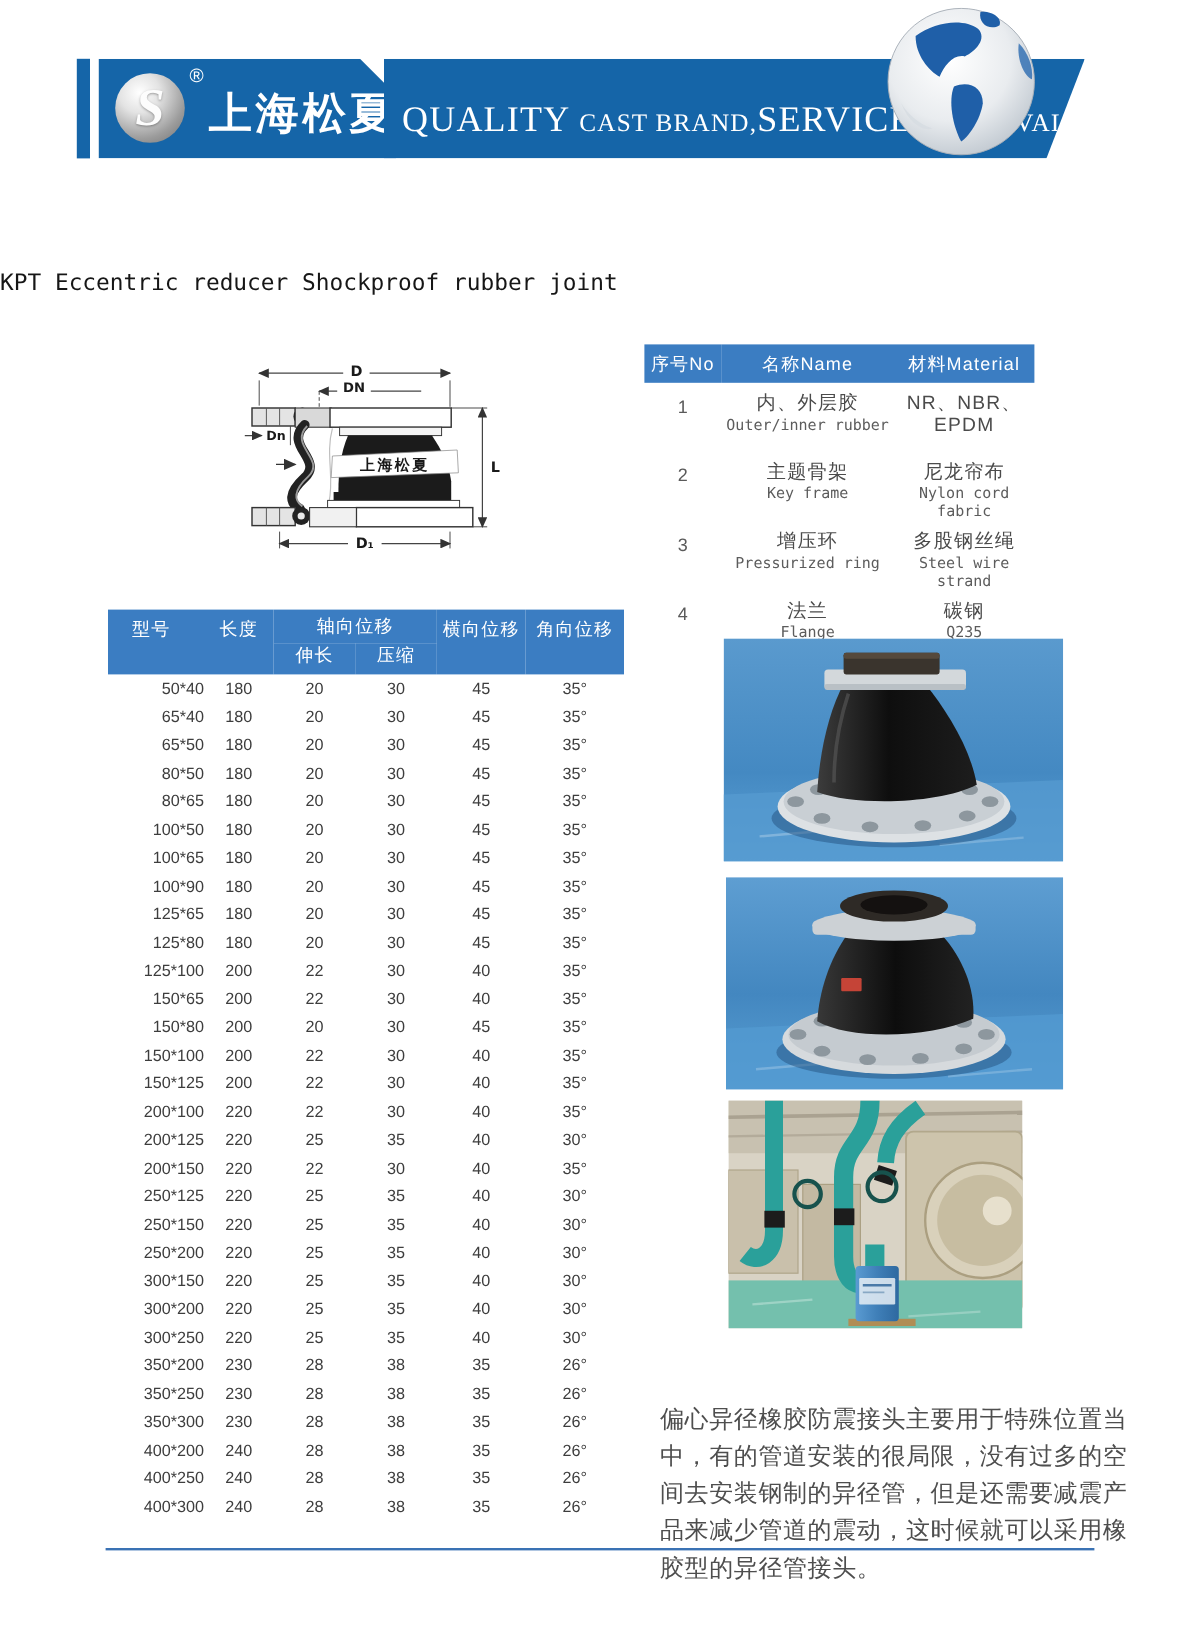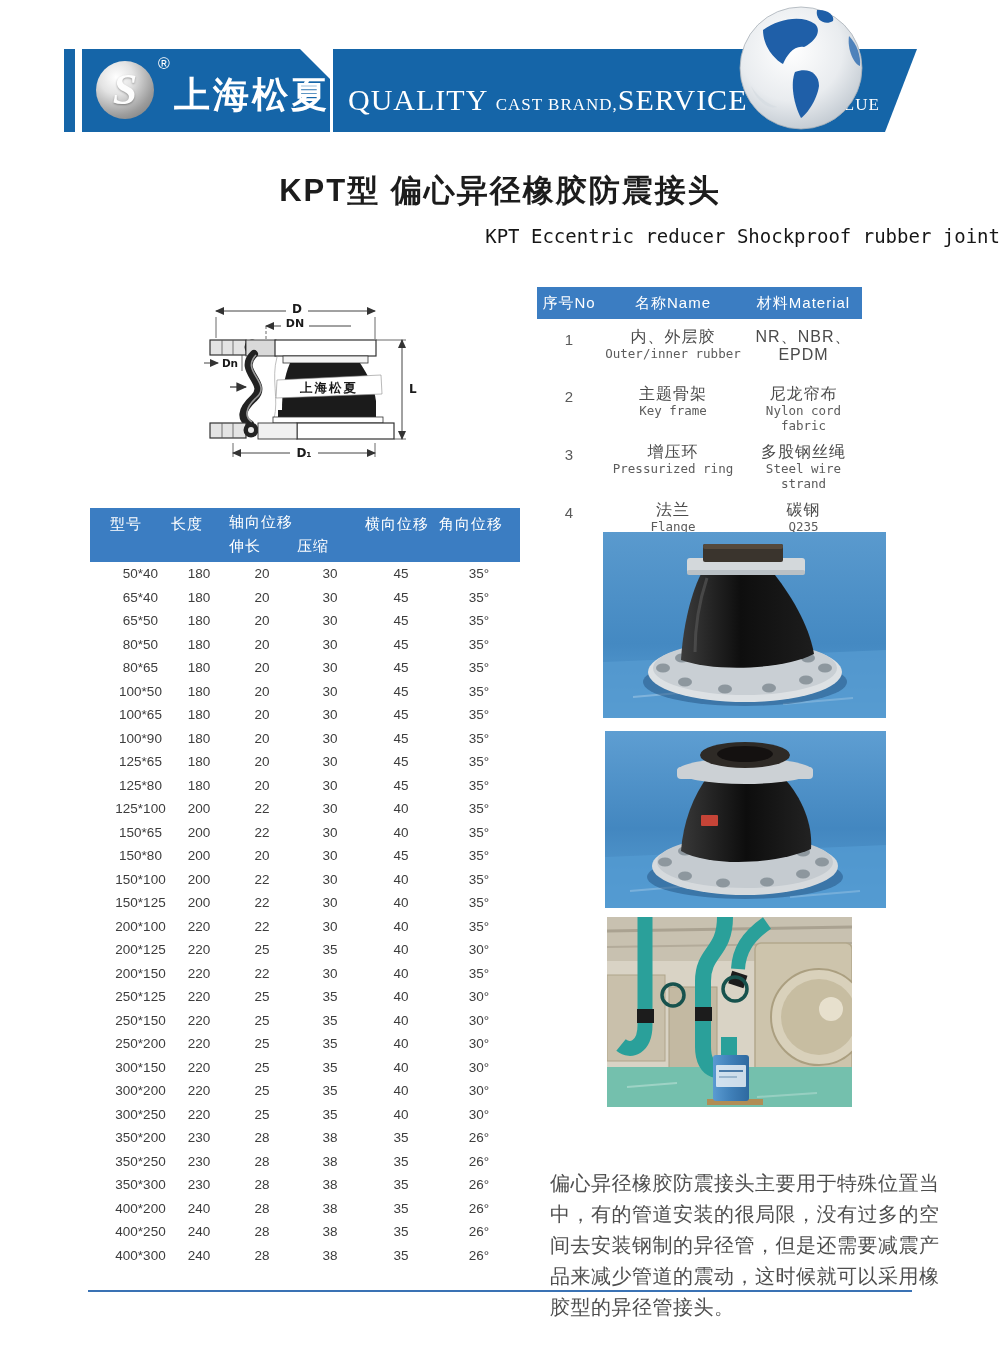--- a/index.html
+++ b/index.html
@@ -11,33 +11,33 @@
   .logo-box{position:absolute;left:82px;top:49px;width:248px;height:83px;background:#1565a8;
             clip-path:polygon(0 0,calc(100% - 30px) 0,100% 30px,100% 100%,0 100%);}
   .sphere{position:absolute;left:14px;top:12px;width:58px;height:58px;border-radius:50%;
           background:radial-gradient(circle at 35% 28%,#ffffff 0%,#e3e3e3 30%,#9c9c9c 68%,#6f6f6f 100%);
           display:flex;align-items:center;justify-content:center;}
   .s-glyph{font-family:"Liberation Serif",serif;font-style:italic;font-weight:bold;
            font-size:44px;color:#fdfdfd;line-height:1;text-shadow:0 1px 2px rgba(0,0,0,.35);}
   .reg{position:absolute;left:76px;top:6px;color:#ffffff;font-size:16px;}
   .logo-text{position:absolute;left:92px;top:22px;color:#ffffff;font-size:36px;font-weight:bold;
              letter-spacing:3px;white-space:nowrap;}
-  .banner{position:absolute;left:333px;top:49px;width:584px;height:83px;background:#1565a8;
+  .banner{position:absolute;left:320px;top:49px;width:584px;height:83px;background:#1565a8;
           clip-path:polygon(0 0,100% 0,calc(100% - 32px) 100%,0 100%);
           display:flex;align-items:baseline;padding-left:15px;box-sizing:border-box;
           font-family:"Liberation Serif",serif;color:#fff;white-space:pre;}
   .banner-inner{display:flex;align-items:baseline;margin-top:34px;}
   .slg-big{font-size:30px;letter-spacing:1px;}
-  .slg-small{font-size:17px;letter-spacing:1px;}
+  .slg-small{font-size:21px;letter-spacing:1px;}
   .globe{position:absolute;left:737px;top:6px;width:128px;height:124px;}
 
   
   .title-cn{position:absolute;left:0;top:170px;width:100%;text-align:center;
             font-size:31px;font-weight:bold;color:#1c1c1c;letter-spacing:2px;}
-  .title-en{position:absolute;left:0;top:225px;width:100%;text-align:right;
+  .title-en{position:absolute;left:0;top:225px;width:100%;text-align:left;
             font-family:"DejaVu Sans Mono",monospace;font-size:19px;color:#161616;}
 
   
   .diagram{position:absolute;left:178px;top:283px;width:335px;height:210px;}
   .diagram text{font-family:"DejaVu Sans",sans-serif;fill:#1a1a1a;}
 
   
   .materials{position:absolute;left:537px;top:287px;width:325px;border-collapse:collapse;table-layout:fixed;}
   .materials col.c1{width:64px;} .materials col.c2{width:144px;} .materials col.c3{width:117px;}
   .materials thead th{background:#3b7dc2;color:#fff;font-size:15px;font-weight:normal;
@@ -45,27 +45,27 @@
   .materials tbody td{vertical-align:top;text-align:center;padding-top:9px;height:44px;}
   .materials td.m-no{color:#5a5a5a;font-size:15px;padding-top:12px;}
   .materials .cn{font-size:16px;color:#4b4b4b;letter-spacing:1px;line-height:18px;}
   .materials .en{font-family:"DejaVu Sans Mono",monospace;font-size:12.5px;color:#5c5c5c;line-height:15px;}
 
   
   .spec{position:absolute;left:90px;top:508px;width:430px;border-collapse:collapse;table-layout:fixed;}
   .spec col.s1{width:80px;} .spec col.s2{width:58px;} .spec col.s3{width:68px;}
   .spec col.s4{width:68px;} .spec col.s5{width:74px;} .spec col.s6{width:82px;}
   .spec thead th{background:#3b7dc2;color:#ffffff;font-size:15px;font-weight:normal;
-                 text-align:left;letter-spacing:1px;}
+                 text-align:center;letter-spacing:1px;}
   .spec thead tr.h1 th{height:26px;vertical-align:middle;}
   .spec thead tr.h1 th.rspan{vertical-align:top;padding-top:7px;}
   .spec thead tr.h2 th{height:24px;vertical-align:top;padding-top:1px;}
   .spec thead th.model{text-align:left;padding-left:20px;}
   .spec tbody td{height:23.5px;padding:0;font-size:13.5px;color:#3d3d3d;text-align:center;line-height:23.5px;}
-  .spec tbody td:first-child{text-align:center;padding-left:21px;}
+  .spec tbody td:first-child{text-align:right;padding-left:21px;}
 
   
   .photo{position:absolute;display:block;}
   #photo1{left:603px;top:532px;width:283px;height:186px;}
   #photo2{left:605px;top:731px;width:281px;height:177px;}
   #photo3{left:607px;top:917px;width:245px;height:190px;}
 
   
   .desc{position:absolute;left:550px;top:1148px;width:408px;font-size:20px;color:#4e4e4e;
         line-height:31px;letter-spacing:.5px;text-align:left;}
@@ -106,21 +106,20 @@
       </radialGradient>
     </defs>
     <ellipse cx="64" cy="62" rx="61" ry="61" fill="url(#gl)" stroke="#a8b0b8" stroke-width="0.8"></ellipse>
     <path d="M80,4 C90,3 98,9 96,15 C88,20 78,14 80,4 Z" fill="#1f5fa8"></path>
     <path d="M26,24 C42,12 66,9 78,18 C86,26 76,37 67,41 C57,39 50,49 46,58 C37,53 26,40 26,24 Z" fill="#1f5fa8"></path>
     <path d="M58,66 C71,61 82,67 82,80 C80,94 70,108 64,112 C57,99 53,78 58,66 Z" fill="#1f5fa8"></path>
     <path d="M112,30 C120,38 124,50 123,60 C117,58 110,44 112,30 Z" fill="#2a6ab0" opacity="0.8"></path>
     <path d="M14,80 C20,90 30,98 40,101 C32,104 20,96 14,80 Z" fill="#d7dde2" opacity="0.9"></path>
   </svg>
 
-  <div class="title-cn">KPT型 偏心异径橡胶防震接头</div>
   <div class="title-en">KPT Eccentric reducer Shockproof rubber joint</div>
 
   <svg class="diagram" viewBox="0 0 335 210">
     <defs>
       <marker id="arr" markerWidth="9" markerHeight="8" refX="8" refY="4" orient="auto">
         <path d="M0,0 L9,4 L0,8 Z" fill="#333"></path>
       </marker>
       <marker id="arrL" markerWidth="9" markerHeight="8" refX="1" refY="4" orient="auto">
         <path d="M9,0 L0,4 L9,8 Z" fill="#333"></path>
       </marker>

